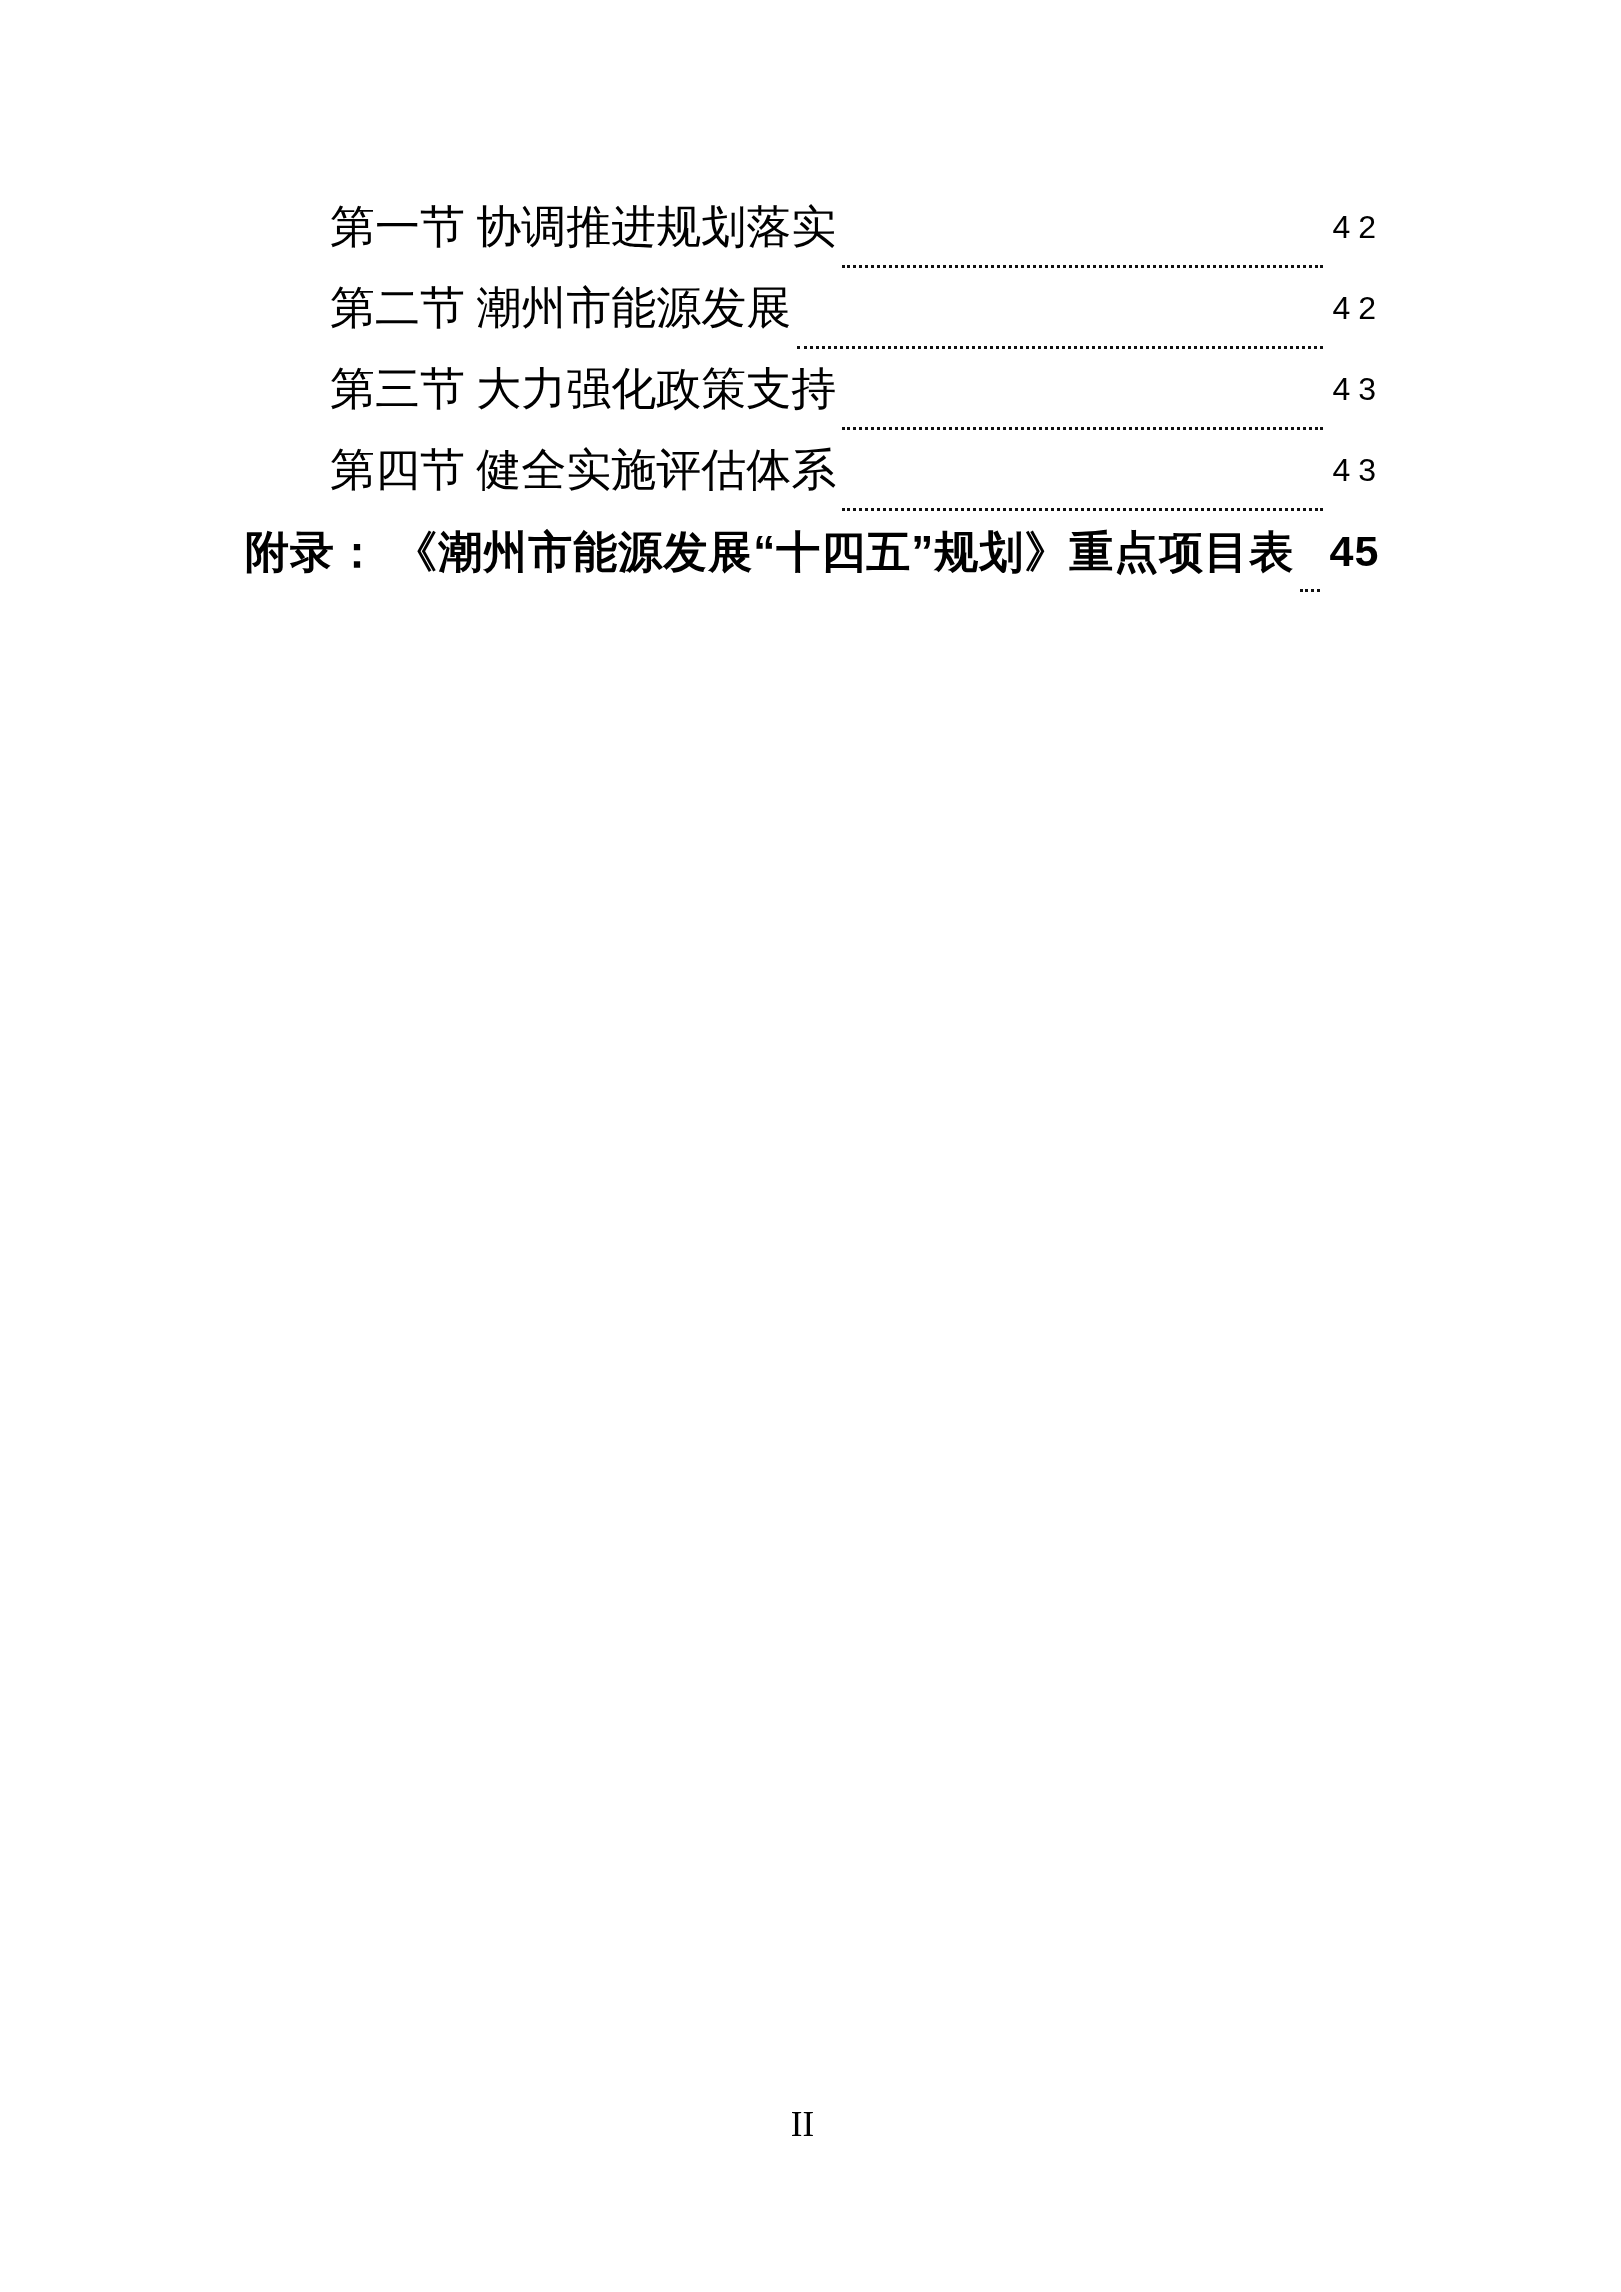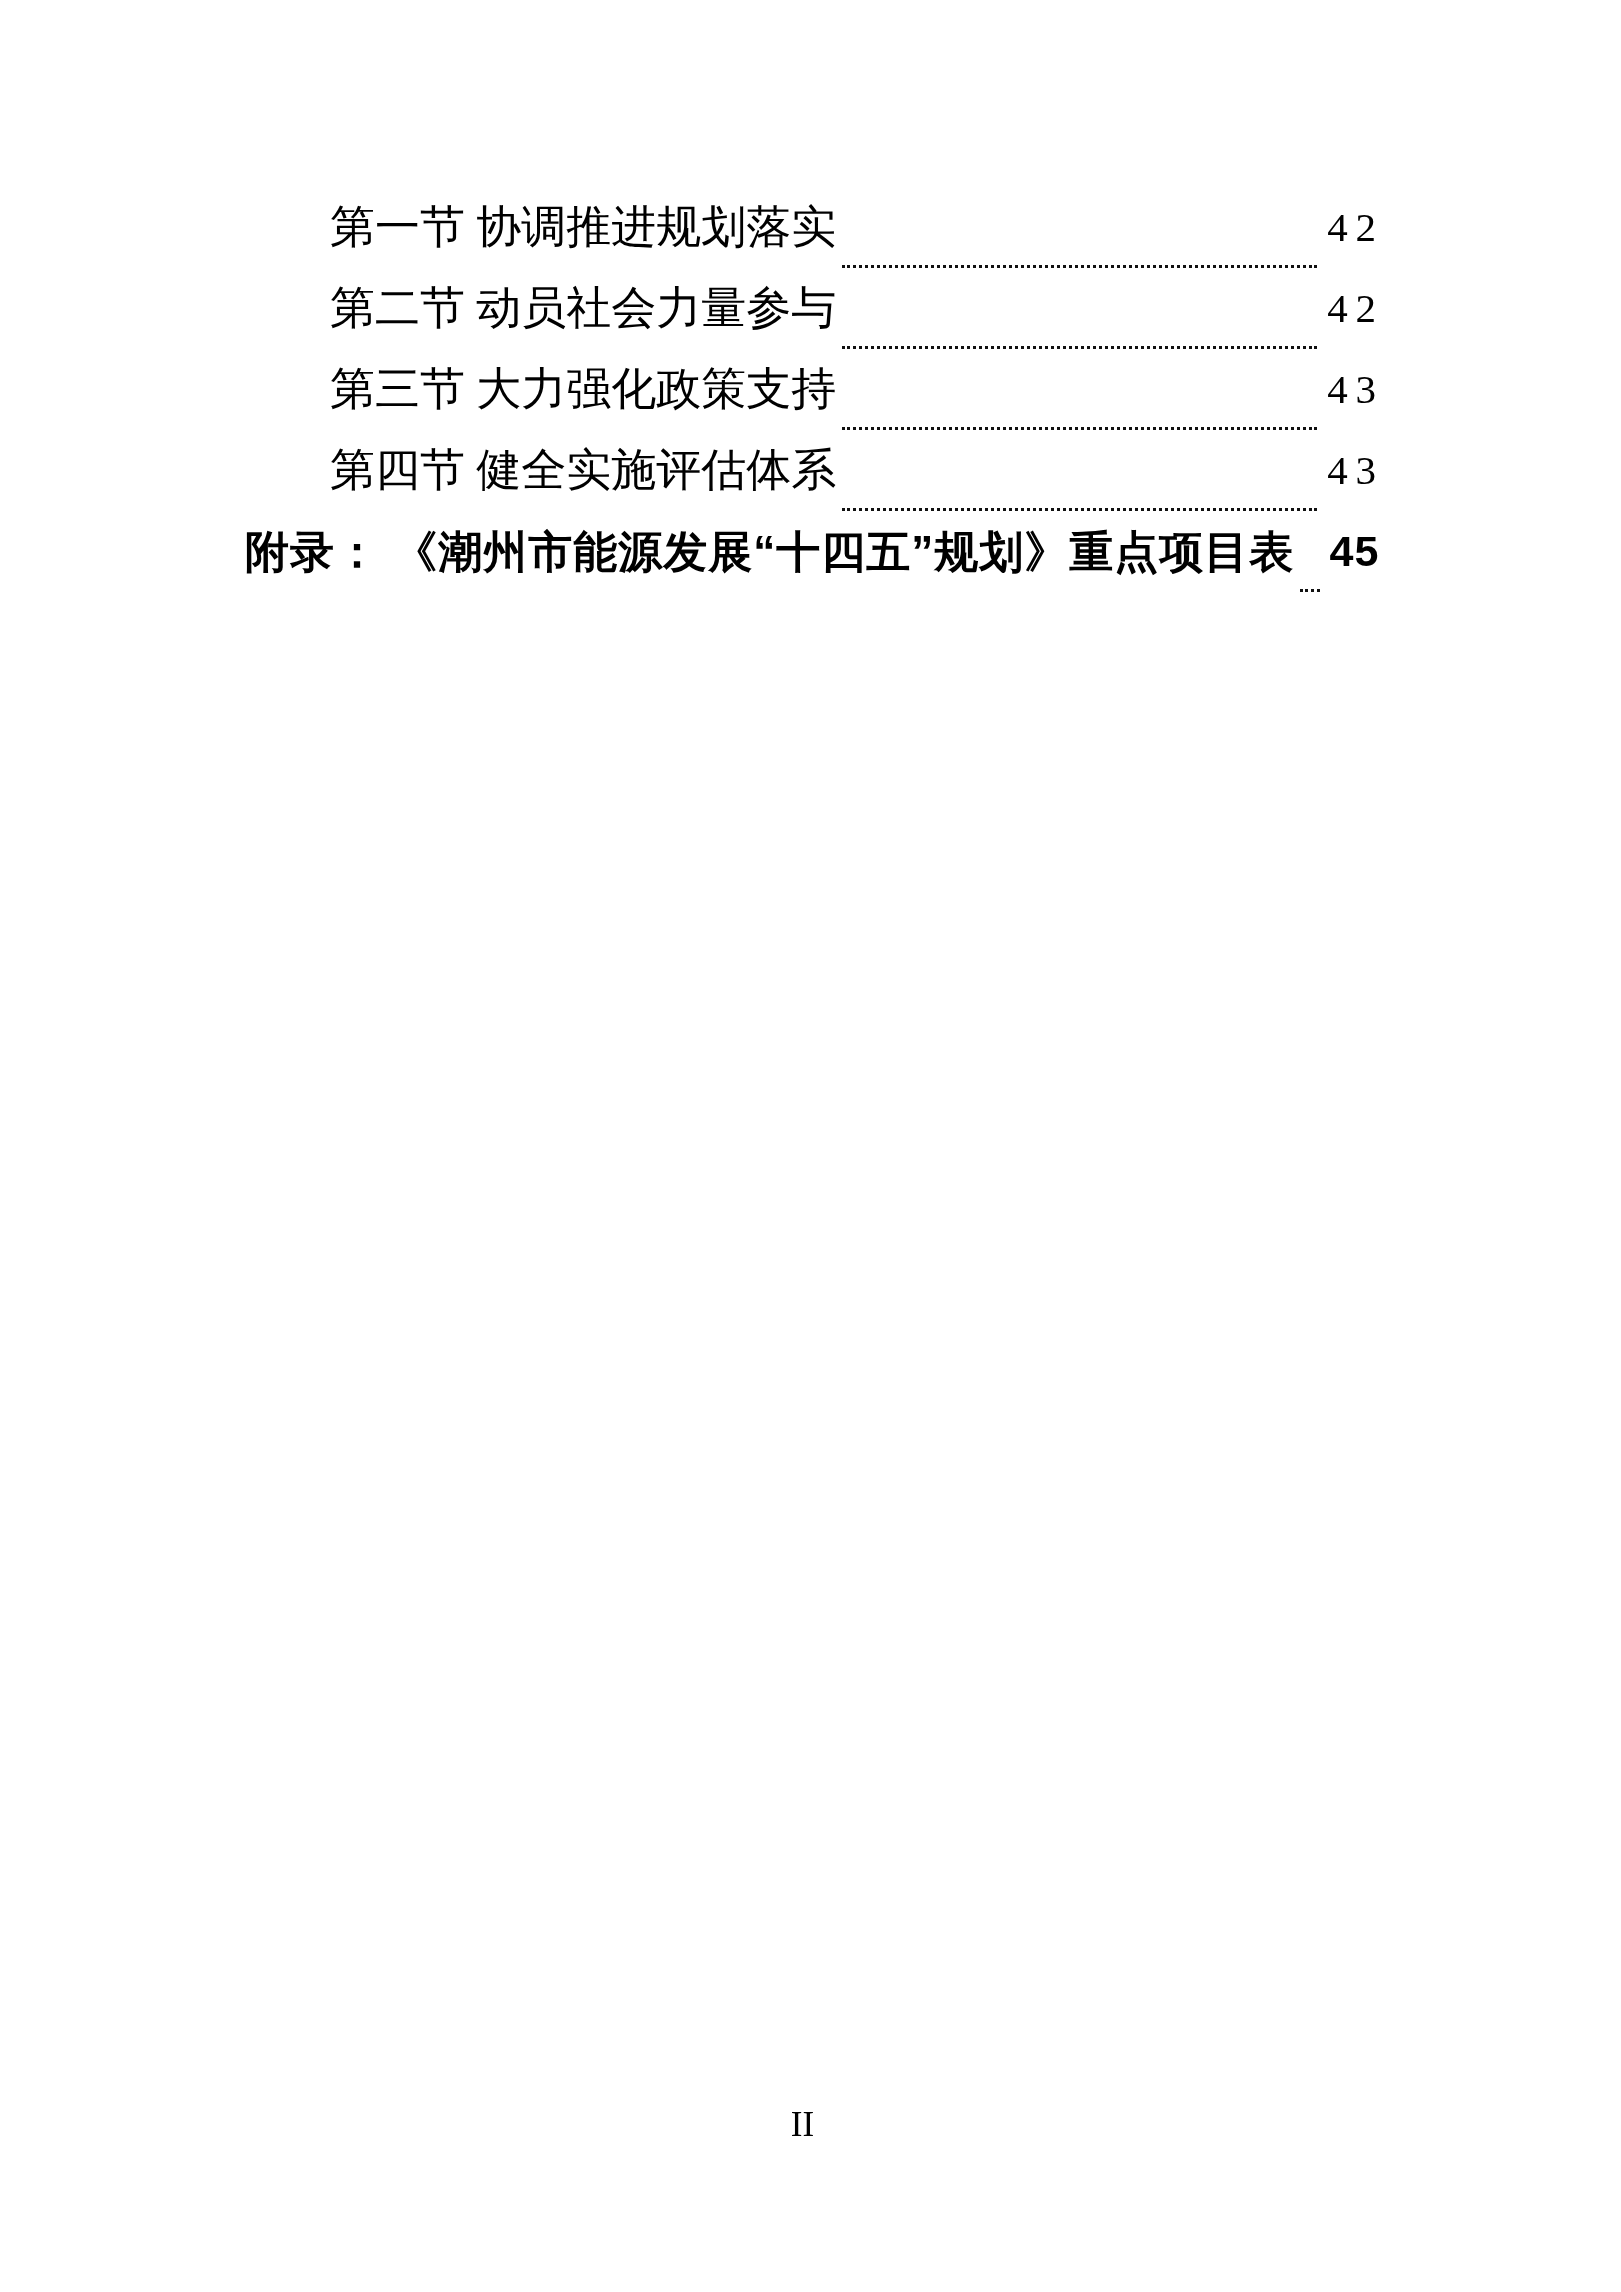--- a/index.html
+++ b/index.html
@@ -50,22 +50,22 @@
     min-width: 19.6px;
     height: 0;
     border-bottom: 3.9px dotted #111111;
     margin: 0 9.8px 0 5.9px;
   }
   .toc-page {
     white-space: nowrap;
     line-height: 81px;
   }
   .section .toc-page {
-    font-family: Liberation Serif, serif;
-    font-size: 41px;
+    font-family: Liberation Sans, sans-serif;
+    font-size: 32px;
     letter-spacing: 7.8px;
     margin-right: -7.8px; 
   }
   .appendix .toc-page {
     font-family: "Liberation Sans", "DejaVu Sans", sans-serif;
     font-size: 43px;
     font-weight: 700;
     letter-spacing: 1px;
   }
   .footer-page-number {
@@ -86,21 +86,21 @@
 
   <div class="toc">
 
     <div class="toc-row section">
       <span class="toc-label">第一节  协调推进规划落实</span>
       <span class="leader"></span>
       <span class="toc-page">42</span>
     </div>
 
     <div class="toc-row section">
-      <span class="toc-label">第二节  动员社会力量参与</span>
+      <span class="toc-label">第二节  潮州市能源发展</span>
       <span class="leader"></span>
       <span class="toc-page">42</span>
     </div>
 
     <div class="toc-row section">
       <span class="toc-label">第三节  大力强化政策支持</span>
       <span class="leader"></span>
       <span class="toc-page">43</span>
     </div>
 

